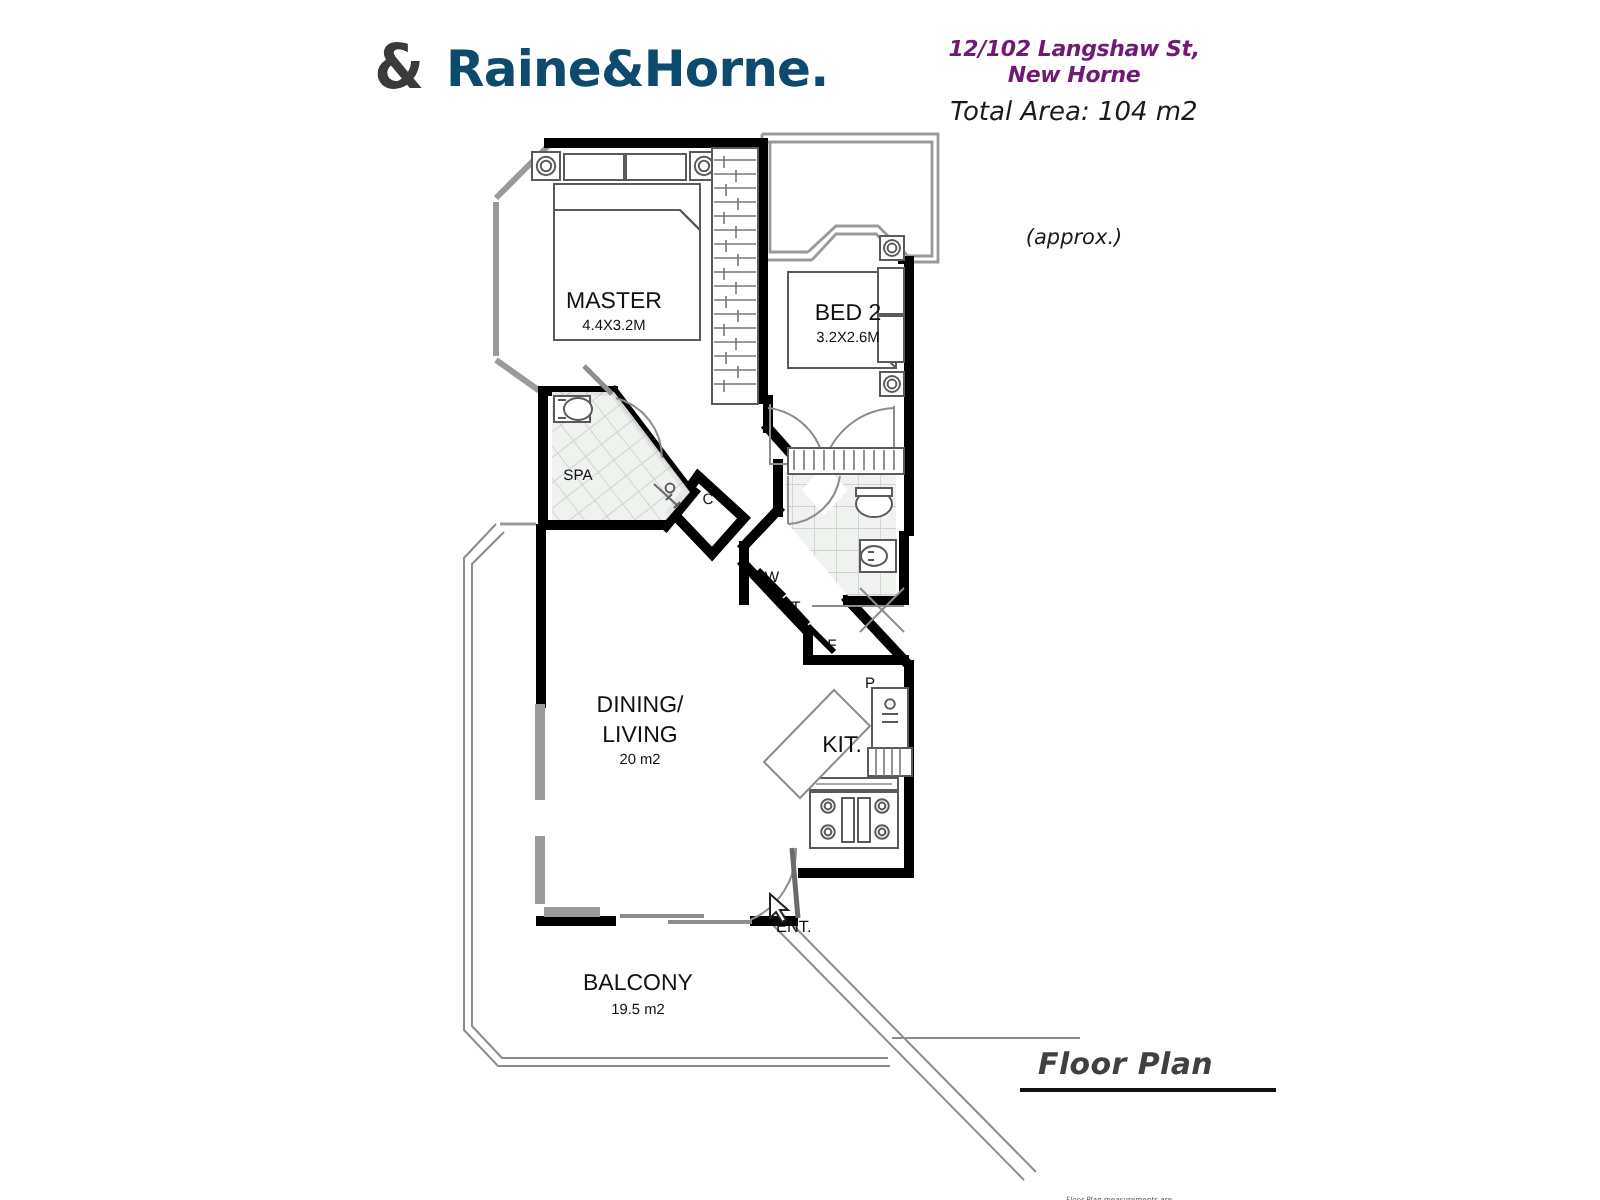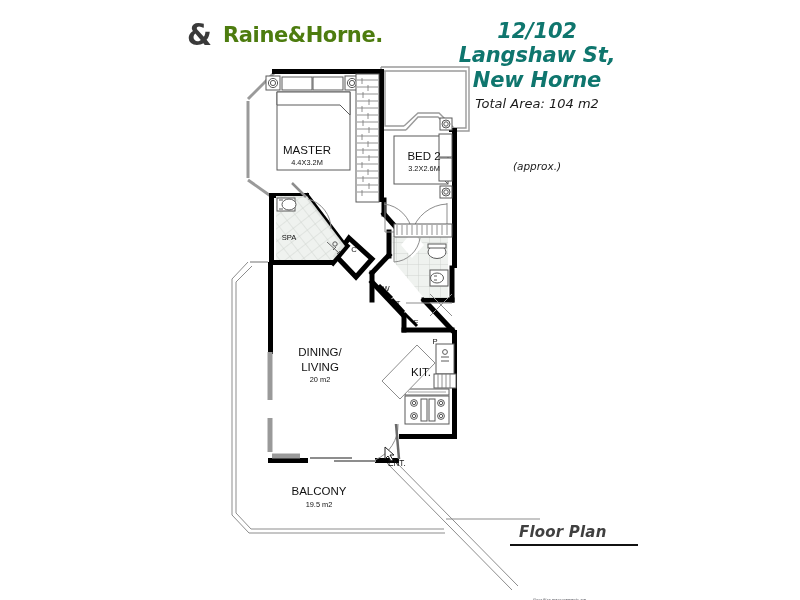--- a/index.html
+++ b/index.html
@@ -34,41 +34,41 @@
   #brand-amp {
     font-family: "DejaVu Sans", sans-serif;
     font-size: 31px;
     font-weight: 700;
     line-height: 1;
     color: #3a3a3a;
     transform: scaleX(0.92);
   }
   #brand-name {
     font-family: "DejaVu Sans", sans-serif;
-    font-size: 21px;
+    font-size: 25px;
     font-weight: 700;
     letter-spacing: -0.4px;
-    color: #4d7c0f;
+    color: #0c4a6e;
   }
 
   #title-block {
     position: absolute;
     left: 437px;
     top: 19px;
     width: 200px;
     text-align: center;
   }
   #address-line {
     font-family: "DejaVu Sans", sans-serif;
-    font-size: 21px;
+    font-size: 11px;
     font-weight: 700;
     font-style: italic;
     line-height: 1.16;
     letter-spacing: -0.2px;
-    color: #0f766e;
+    color: #701a75;
   }
   #area-line {
     font-family: "DejaVu Sans", sans-serif;
     font-size: 13px;
     font-style: italic;
     line-height: 1.32;
     margin-top: 3px;
     color: #1a1a1a;
   }
   #approx-line {

